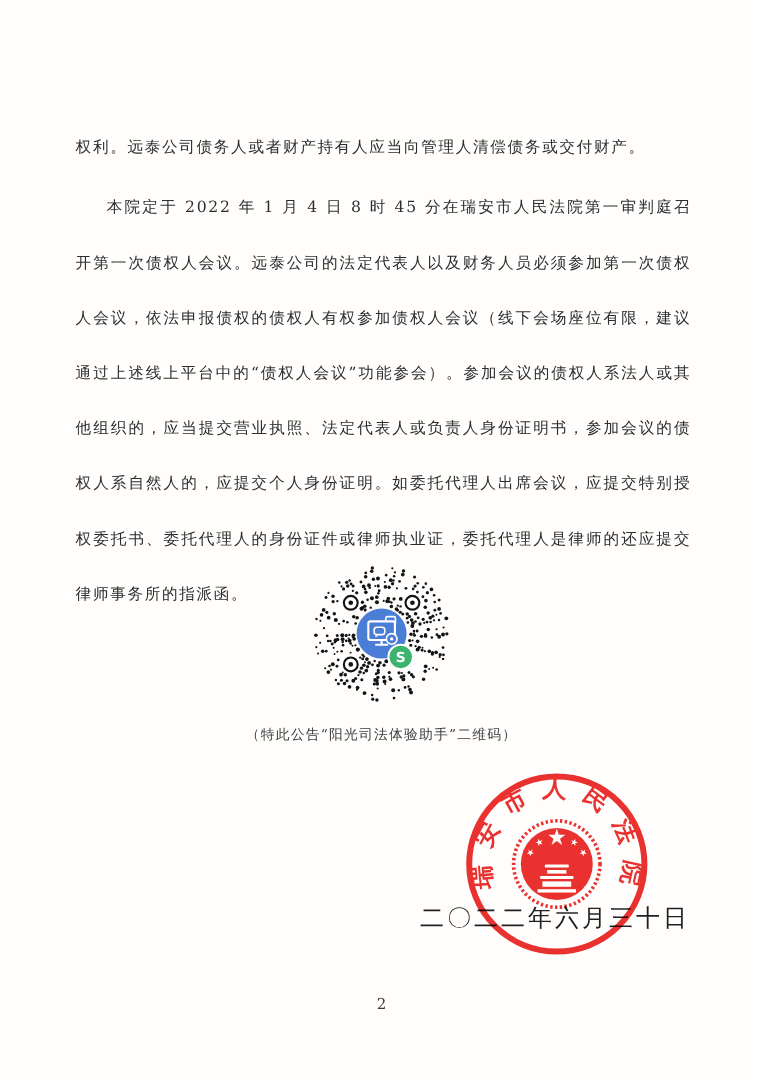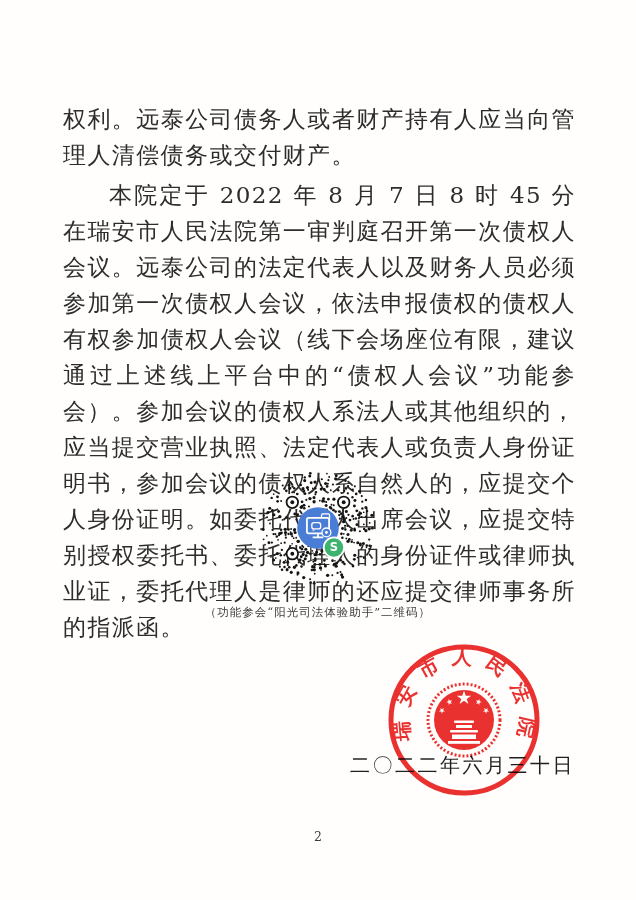--- a/index.html
+++ b/index.html
@@ -8,22 +8,22 @@
     width:636px;height:900px;
     margin:0 auto;
     background:#fffefd;
     overflow:hidden;
     font-family:"DejaVu Serif","Liberation Serif",serif;
     color:#2d2d2d;
   }
   .body-text{
     position:absolute;
     left:63px;top:101px;width:513px;
-    font-size:23px;
-    line-height:36px;
+    font-size:13px;
+    line-height:46px;
     letter-spacing:1.4px;
     text-align:justify;
   }
   .body-text p{margin:0;}
   .body-text p.indent{text-indent:2em;}
   .body-text p.p2{margin-top:4px;}
   .body-text p.closing{margin-top:12px;text-align:left;}
   .qr-wrap{
     position:absolute;left:256px;top:466px;width:124px;height:124px;
   }
@@ -65,21 +65,21 @@
     font-size:13px;font-weight:bold;fill:#ffffff;
   }
 </style>
 </head>
 <body>
 
 <div class="page">
 
   <div class="body-text">
     <p>权利。远泰公司债务人或者财产持有人应当向管理人清偿债务或交付财产。</p>
-    <p class="indent p2">本院定于 2022 年 8 月 7 日 8 时 45 分在瑞安市人民法院第一审判庭召开第一次债权人会议。远泰公司的法定代表人以及财务人员必须参加第一次债权人会议，依法申报债权的债权人有权参加债权人会议（线下会场座位有限，建议通过上述线上平台中的“债权人会议”功能参会）。参加会议的债权人系法人或其他组织的，应当提交营业执照、法定代表人或负责人身份证明书，参加会议的债权人系自然人的，应提交个人身份证明。如委托代理人出席会议，应提交特别授权委托书、委托代理人的身份证件或律师执业证，委托代理人是律师的还应提交律师事务所的指派函。</p>
+    <p class="indent p2">本院定于 2022 年 1 月 4 日 8 时 45 分在瑞安市人民法院第一审判庭召开第一次债权人会议。远泰公司的法定代表人以及财务人员必须参加第一次债权人会议，依法申报债权的债权人有权参加债权人会议（线下会场座位有限，建议通过上述线上平台中的“债权人会议”功能参会）。参加会议的债权人系法人或其他组织的，应当提交营业执照、法定代表人或负责人身份证明书，参加会议的债权人系自然人的，应提交个人身份证明。如委托代理人出席会议，应提交特别授权委托书、委托代理人的身份证件或律师执业证，委托代理人是律师的还应提交律师事务所的指派函。</p>
   </div>
 
   <div class="qr-wrap">
     <svg width="124" height="124" viewBox="0 0 140 140">
       <g id="qr-dots">
           <circle cx="97.7" cy="70.5" r="1.65" fill="#141414"></circle>
           <circle cx="100.5" cy="69.7" r="0.95" fill="#141414"></circle>
           <circle cx="111.3" cy="70.6" r="1.26" fill="#141414"></circle>
           <circle cx="122.1" cy="71.0" r="1.35" fill="#141414"></circle>
           <circle cx="127.8" cy="70.9" r="1.86" fill="#141414"></circle>
@@ -381,21 +381,21 @@
         <circle cx="79.5" cy="75" r="1.6" fill="#ffffff"></circle>
       </g>
 
       <g>
         <circle cx="88" cy="92" r="11.5" fill="#3cb46e" stroke="#ffffff" stroke-width="2"></circle>
         <text x="88" y="96.5" text-anchor="middle" class="qr-badge-letter">S</text>
       </g>
     </svg>
   </div>
 
-  <div class="qr-caption">（功能参会“阳光司法体验助手”二维码）</div>
+  <div class="qr-caption">（特此公告“阳光司法体验助手”二维码）</div>
 
   <div class="date-line">二〇二二年六月三十日</div>
 
   <div class="seal-wrap">
     <svg width="160" height="160" viewBox="0 0 160 160">
       <defs>
         <path id="star" d="M0,-1 L0.225,-0.309 L0.951,-0.309 L0.363,0.118 L0.588,0.809 L0,0.382 L-0.588,0.809 L-0.363,0.118 L-0.951,-0.309 L-0.225,-0.309 Z"></path>
         <path id="sealArc" d="M 29.25 103.68 A 56 56 0 1 1 130.75 103.68" fill="none"></path>
       </defs>
       <circle cx="80" cy="80" r="73" fill="none" stroke="#e8201e" stroke-width="5"></circle>

